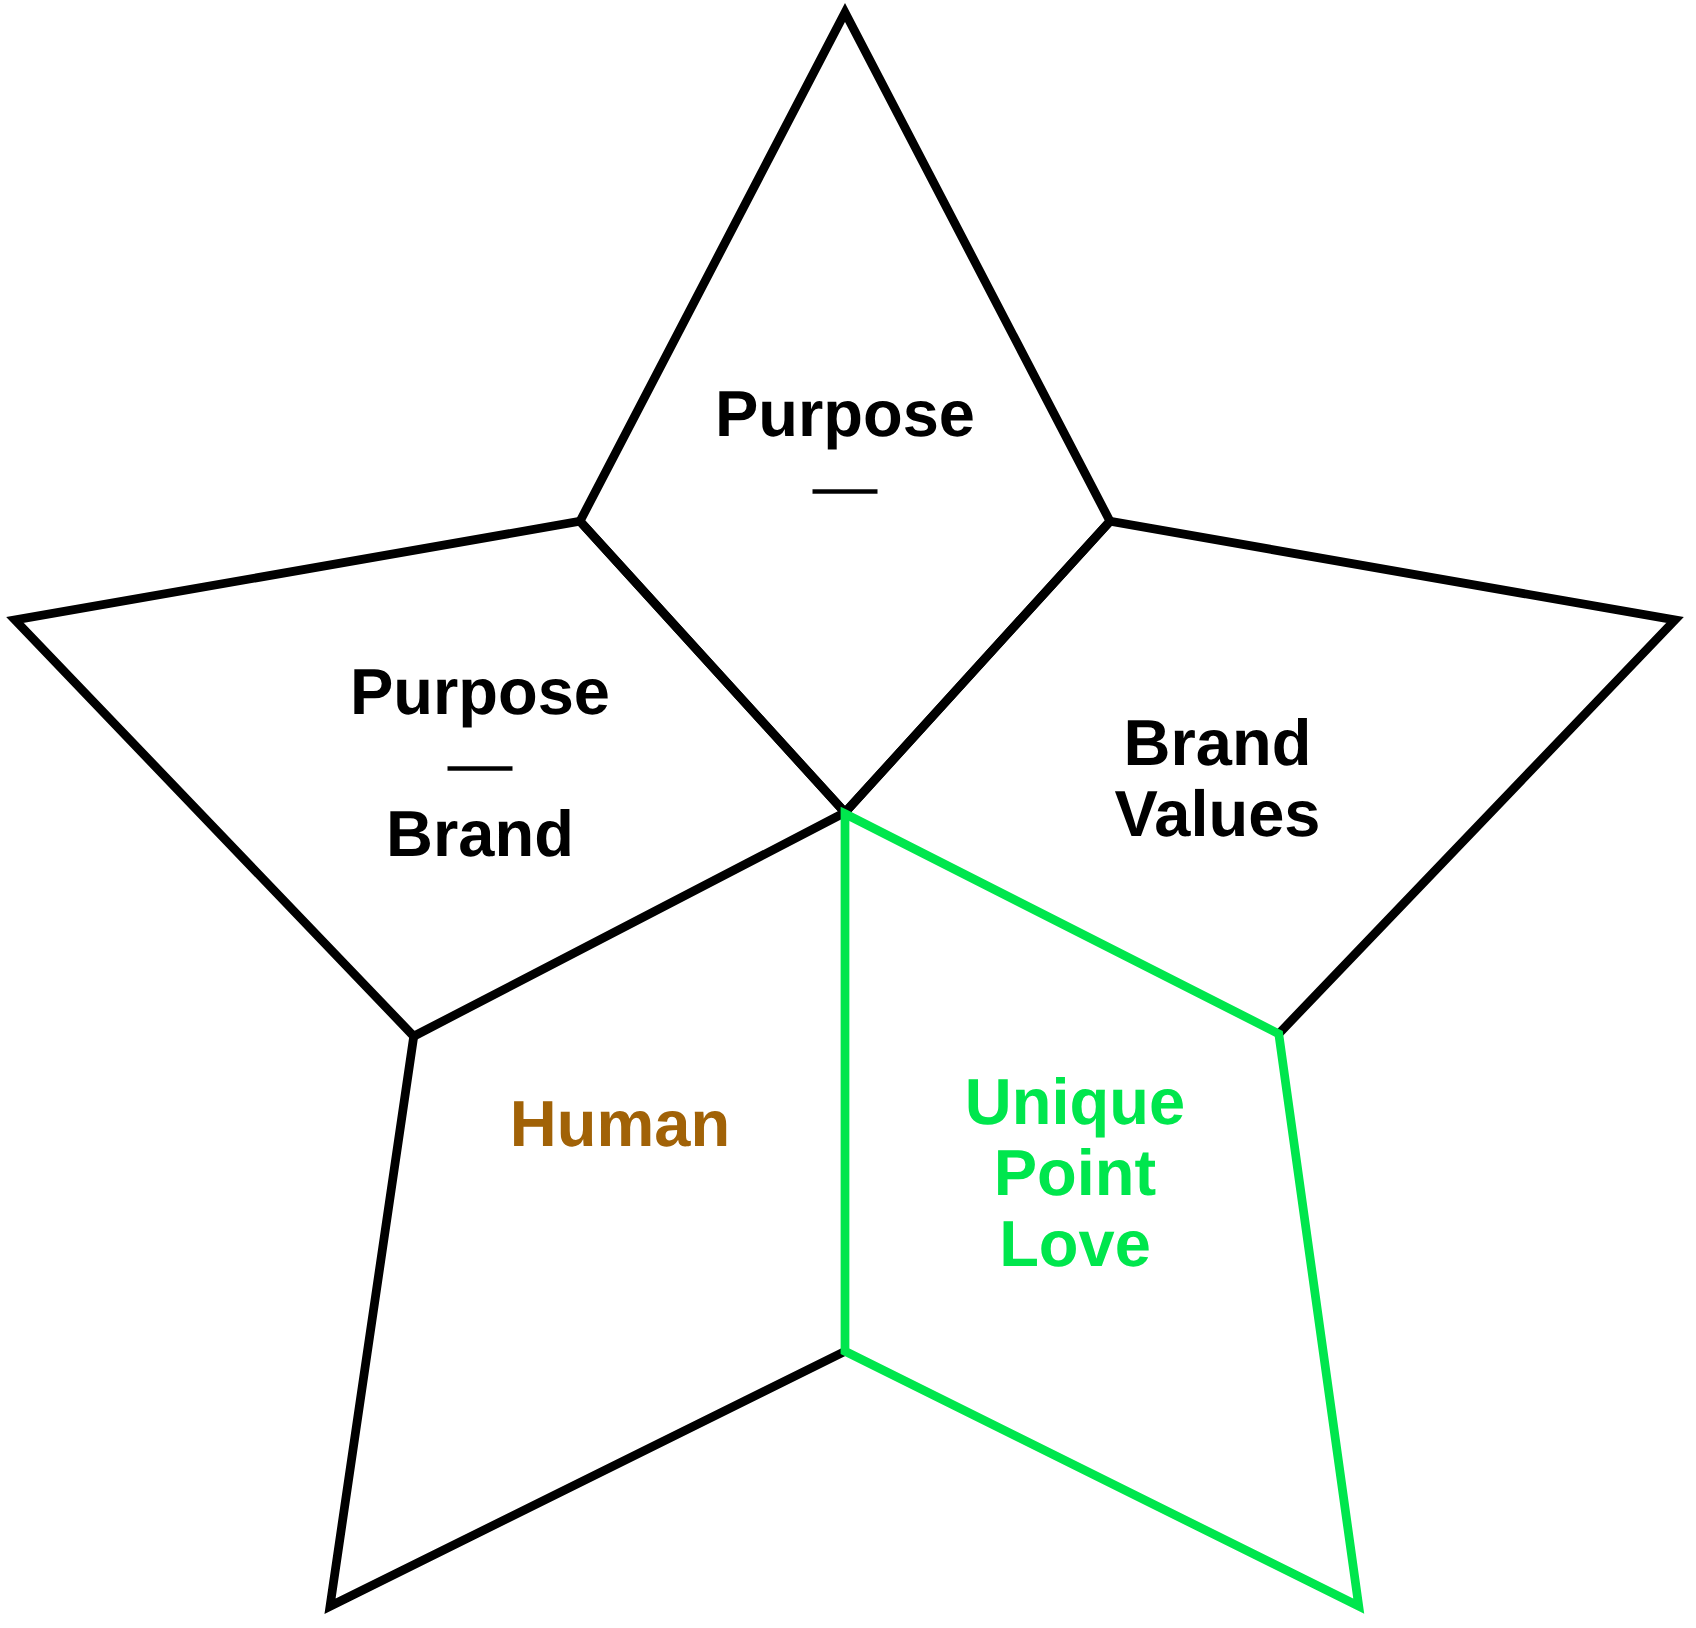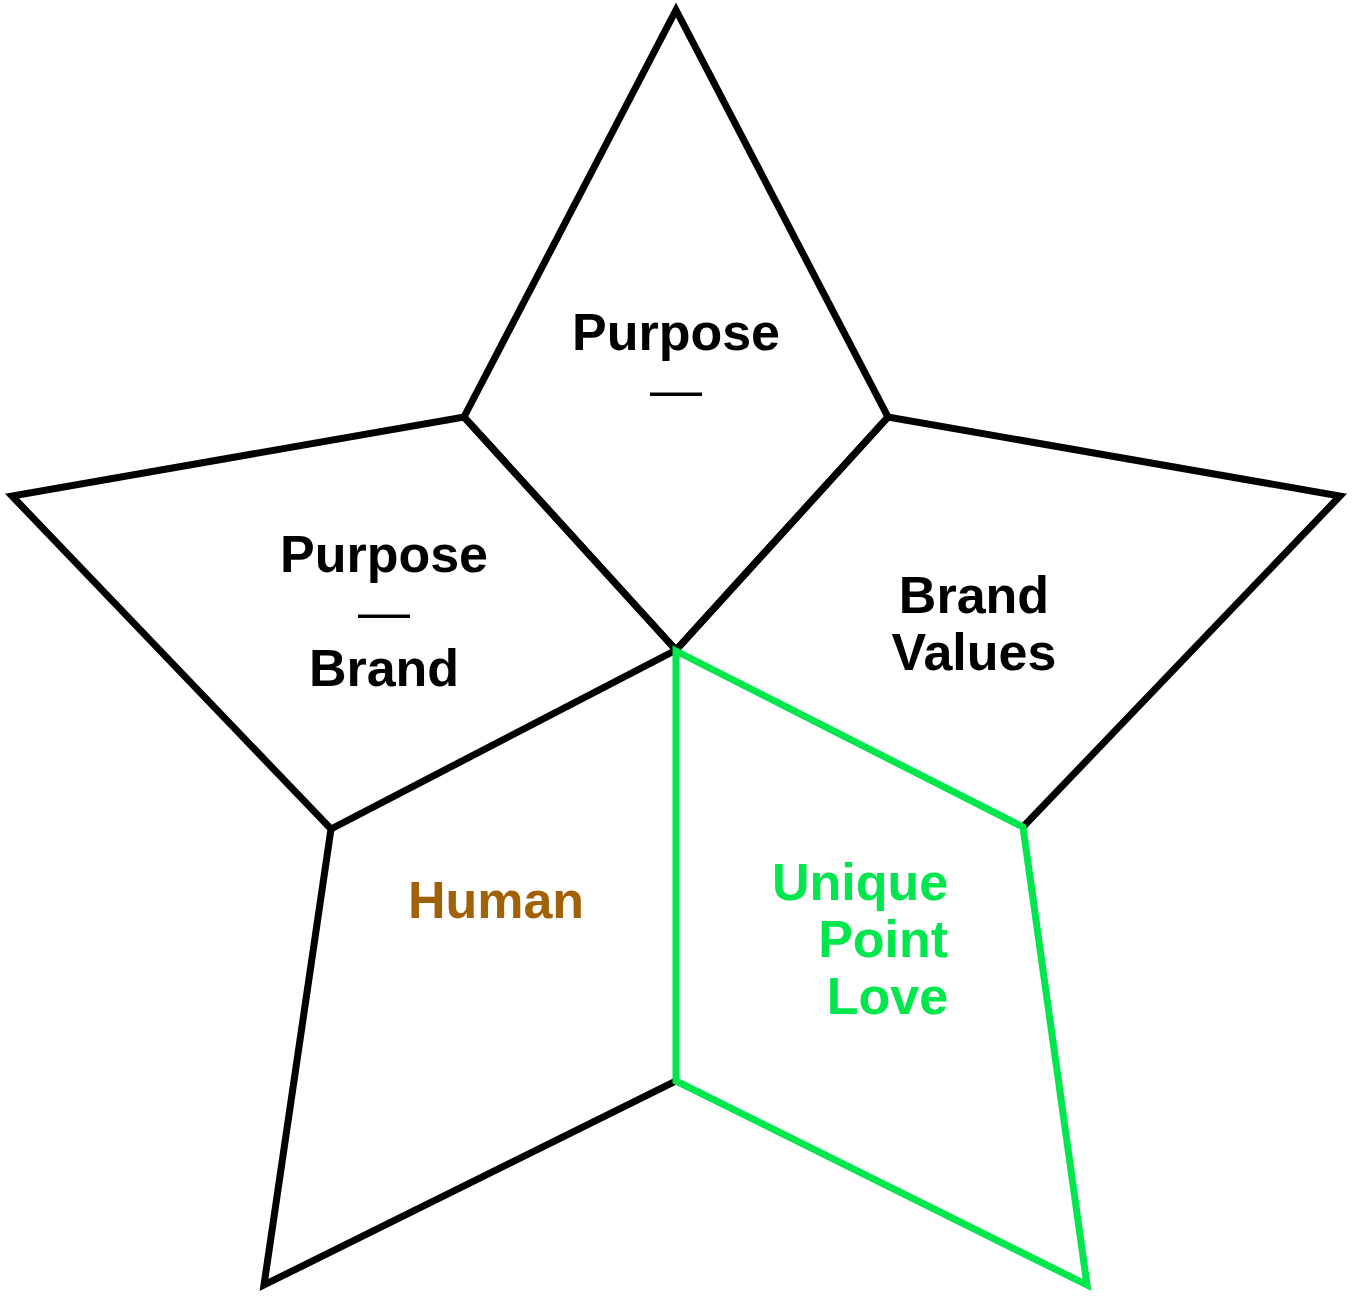--- a/index.html
+++ b/index.html
@@ -48,17 +48,17 @@
 
 <div class="label" style="left:974px; top:567px; color:#000;">
   <span class="line">Brand</span>
   <span class="line">Values</span>
 </div>
 
 <div class="label" style="left:496px; top:872px; color:#a16207;">
   <span class="line">Human</span>
 </div>
 
-<div class="label" style="left:860px; top:854px; color:#00e64d;text-align:right;">
+<div class="label" style="left:860px; top:854px; color:#00e64d;">
   <span class="line">Unique</span>
   <span class="line">Point</span>
   <span class="line">Love</span>
 </div>
 
 </body></html>

